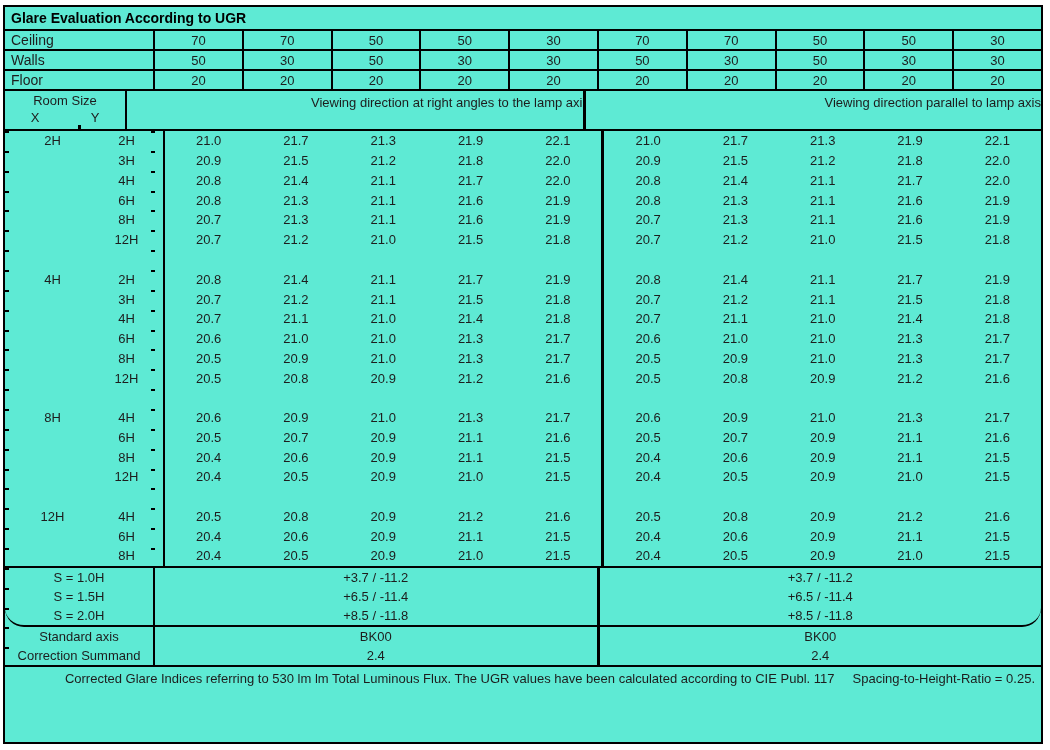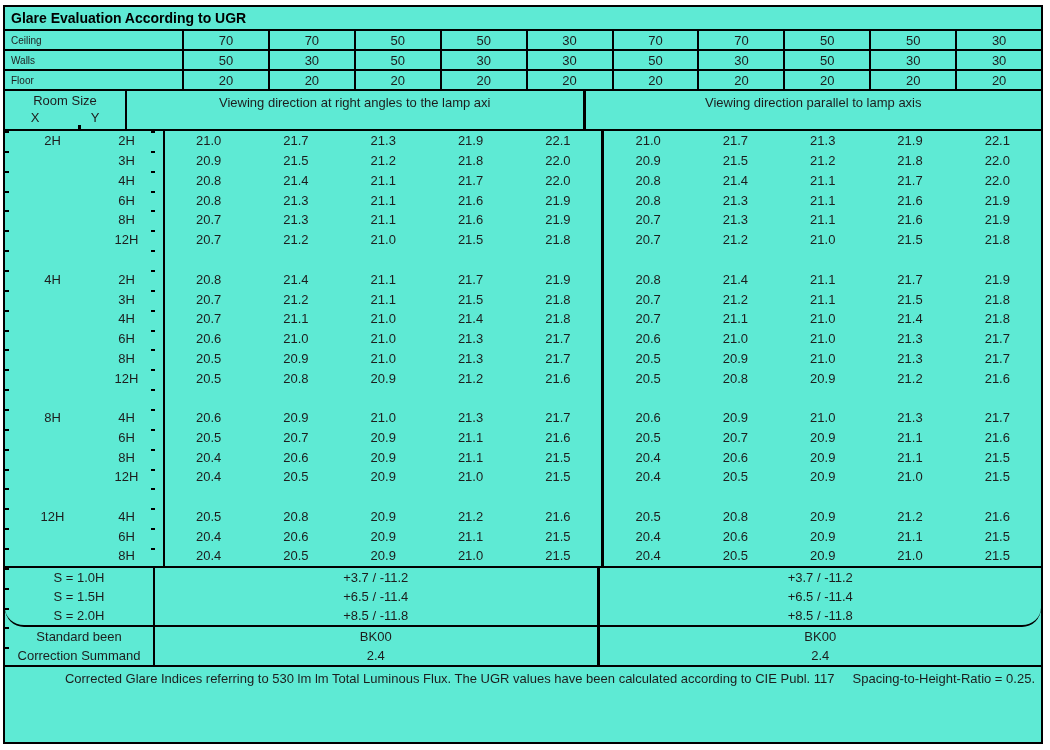--- a/index.html
+++ b/index.html
@@ -6,32 +6,32 @@
     font-family:"Liberation Sans","DejaVu Sans",sans-serif;color:#1d1d1d;}
   .sheet{position:absolute;left:3px;top:5px;width:1040px;height:739px;border:2px solid #000;
     display:flex;flex-direction:column;background:#5eead4;box-sizing:border-box;}
   .sheet *{box-sizing:border-box;}
 
   .row-title{height:24px;border-bottom:2px solid #000;display:flex;align-items:center;
     padding-left:6px;font-size:14px;font-weight:bold;color:#000;}
 
   
   .surface-row{height:20px;border-bottom:2px solid #000;display:flex;}
-  .s-lab{width:179px;border-right:2px solid #000;display:flex;align-items:center;padding-left:6px;font-size:10px;}
+  .s-lab{width:150px;border-right:2px solid #000;display:flex;align-items:center;padding-left:6px;font-size:14px;}
   .s-val{flex:1;border-right:2px solid #000;display:flex;align-items:center;justify-content:center;font-size:13px;}
   .s-val:last-child{border-right:none;}
 
   
   .hdr{height:40px;border-bottom:2px solid #000;display:flex;}
   .hdr-left{width:122px;border-right:2px solid #000;position:relative;display:flex;flex-direction:column;}
   .rs{height:19px;display:flex;align-items:center;justify-content:center;font-size:13px;}
   .xy{display:flex;font-size:13px;}
   .xy span{width:74px;text-align:center;display:inline-block;}
   .xy-tick{position:absolute;left:73px;bottom:0;width:3px;height:4px;background:#000;}
-  .hdr-half{flex:1;text-align:center;font-size:13px;padding-top:4px;}
+  .hdr-half{flex:1;text-align:right;font-size:13px;padding-top:4px;}
   .hdr-half.he{border-right:3px solid #000;}
 
   
   #ugr-rows{height:437px;border-bottom:2px solid #000;display:flex;flex-direction:column;position:relative;}
   .d-row{flex:1;display:flex;padding-left:10px;}
   .dx{width:75px;display:flex;align-items:center;justify-content:center;font-size:13px;}
   .dy{width:75px;border-right:2px solid #000;display:flex;align-items:center;justify-content:center;font-size:13px;}
   .dv{flex:1;display:flex;align-items:center;justify-content:center;font-size:13px;}
   .mid3{border-right:3px solid #000;}
   .ticks{position:absolute;top:0;bottom:0;width:4px;pointer-events:none;}
@@ -443,21 +443,21 @@
       <div class="v-row">
         <div class="v-lab">S = 2.0H</div>
         <div class="v-half mid3">+8.5 / -11.8</div>
         <div class="v-half">+8.5 / -11.8</div>
       </div>
     </div>
 
   <div id="summary-rows">
     <div class="ticks t-left"></div>
   <div class="v-row">
-        <div class="v-lab">Standard been</div>
+        <div class="v-lab">Standard axis</div>
         <div class="v-half mid3">BK00</div>
         <div class="v-half">BK00</div>
       </div>
       <div class="v-row">
         <div class="v-lab">Correction Summand</div>
         <div class="v-half mid3">2.4</div>
         <div class="v-half">2.4</div>
       </div>
     </div>
 

